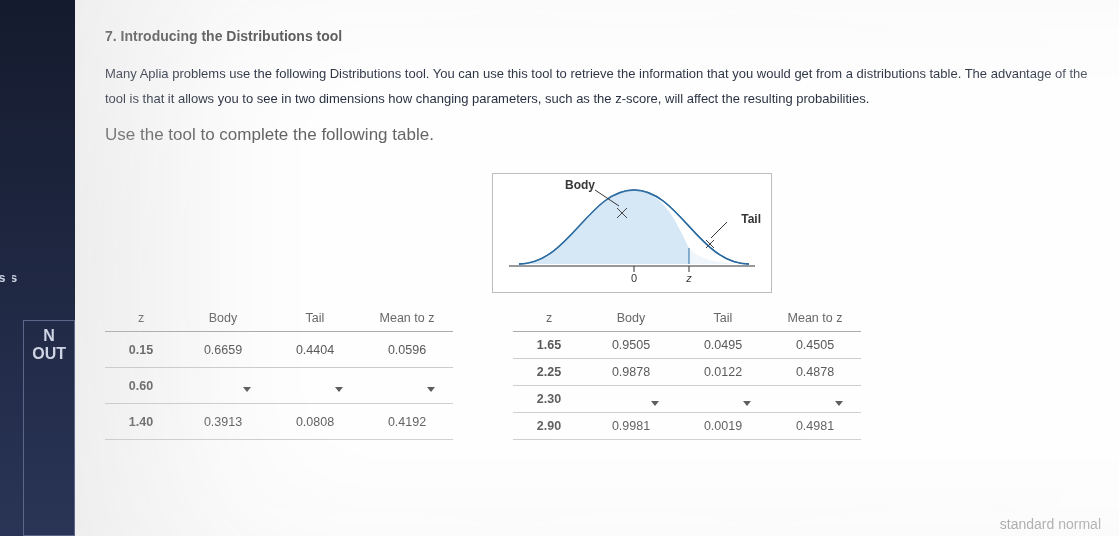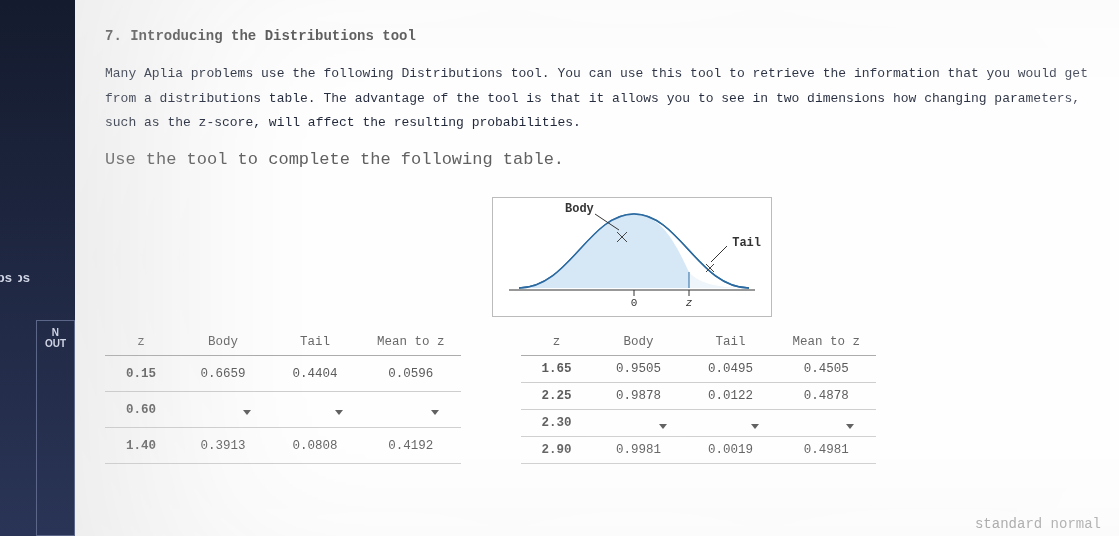--- a/index.html
+++ b/index.html
@@ -22,32 +22,31 @@
       text-align: right;
       white-space: nowrap;
       direction: rtl;
       overflow: hidden;
     }
     .sidebar-out {
       margin-top: 60px;
       border: 1px solid #5b6688;
       padding: 6px 8px;
       text-align: center;
-      font-size: 10px;
+      font-size: 16px;
       color: #cfd4e4;
     }
 
     .page {
       flex: 1;
       background: #fefefe;
       position: relative;
       padding: 0 0 14px 30px;
       color: #444;
       overflow: hidden;
-      font-family: Liberation Mono, monospace;
     }
     .page::after {
       content: "";
       position: absolute;
       top: 0; left: 0; right: 0; bottom: 0;
       pointer-events: none;
       box-shadow: inset 0 0 220px 10px rgba(255,255,255,0.55),
                   inset 150px 0 200px -100px rgba(0,0,0,0.12);
     }
 

